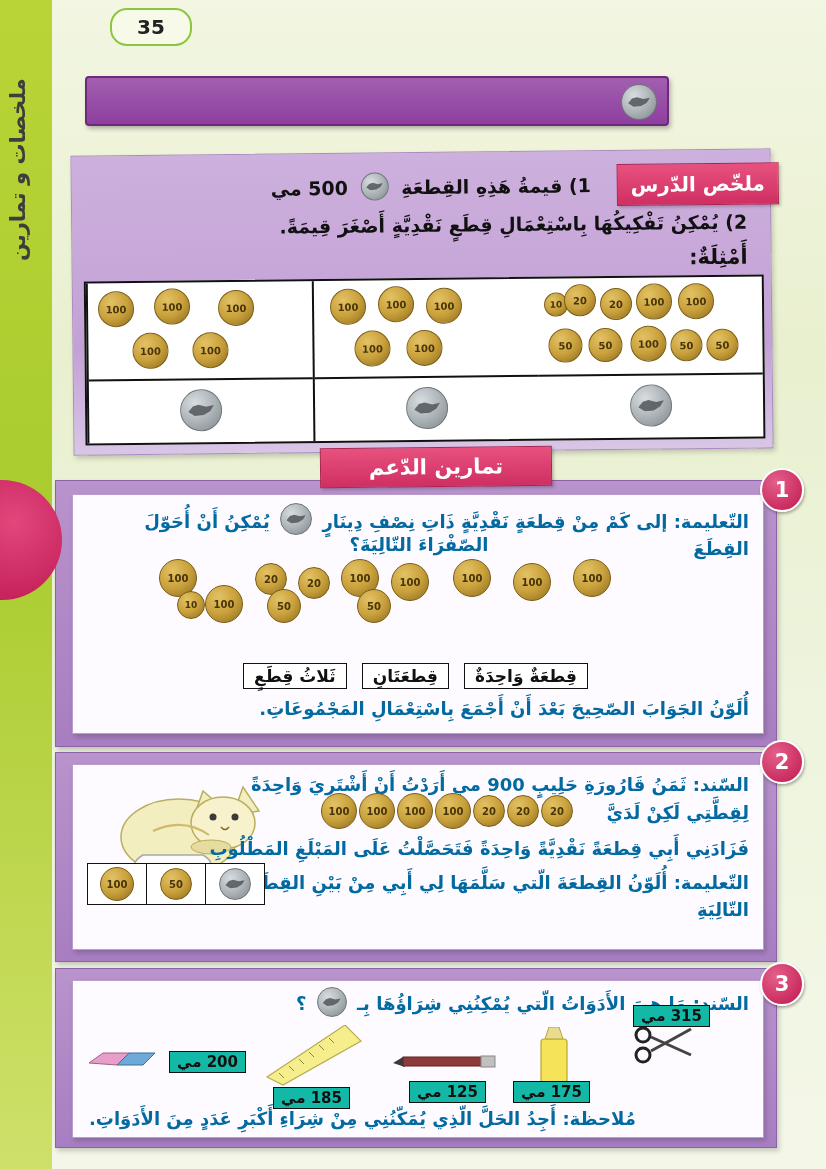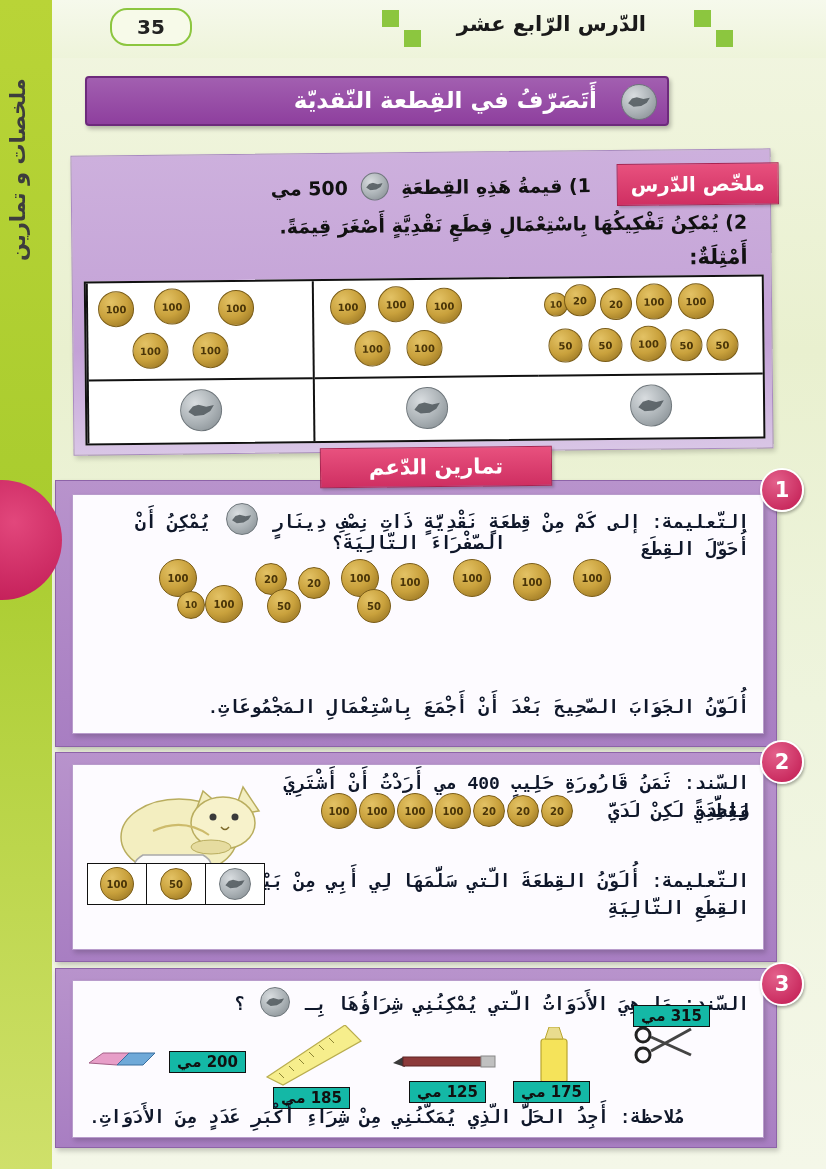--- a/index.html
+++ b/index.html
@@ -133,21 +133,21 @@
     background:#fdfbff;
     border:1px solid #b99ccc;
     box-shadow:2px 3px 5px rgba(0,0,0,.18);
   }
   .ex-purple{
     position:absolute;
     background:linear-gradient(180deg,#b893cc 0%,#a87ec2 100%);
     border:1px solid #8d63a8;
     box-shadow:2px 3px 5px rgba(0,0,0,.2);
   }
-  .txt{font-size:18px;font-weight:bold;color:#0f172a;line-height:1.5;font-family:Liberation Mono, monospace;}
+  .txt{font-size:18px;font-weight:bold;color:#0369a1;line-height:1.5;}
   .bold-lbl{font-weight:bold;}
   .opt-box{
     display:inline-block;border:1.5px solid #111;background:#fff;
     padding:2px 10px;margin:0 5px;font-size:17px;font-weight:bold;color:#111;
   }
   .ans-box{
     border:1.5px solid #111;background:#fff;display:inline-flex;
     align-items:center;justify-content:center;
   }
   .price-tag{
@@ -163,32 +163,24 @@
 </style>
 </head>
 <body>
 
 <div class="page">
 
   <div class="side-band">
     <div class="side-band-text">ملخصات و تمارين</div>
   </div>
 
-  <div class="header">
-    <div class="hdr-sq" style="left:330px;"></div>
-    <div class="hdr-sq" style="left:352px;top:30px;"></div>
-    <div class="hdr-sq" style="left:642px;"></div>
-    <div class="hdr-sq" style="left:664px;top:30px;"></div>
-    <div class="header-title">الدّرس الرّابع عشر</div>
-  </div>
   <div class="page-num">35</div>
 
   <div class="title-banner">
     <span class="coin-badge" style="position:absolute;right:10px;top:6px;width:34px;height:34px;"></span>
-    <div class="t">أَتَصَرّفُ في القِطعة النّقديّة</div>
   </div>
 
   <div class="summary-wrap">
     <div class="summary-bg"></div>
     <div class="tab-pink">ملخّص الدّرس</div>
 
     <div class="sum-line1">
       <span>1) قيمةُ هَذِهِ القِطعَةِ</span>
       <span class="coin-badge" style="width:26px;height:26px;vertical-align:-6px;margin:0 6px;"></span>
       <span>500 مي</span>
@@ -269,20 +261,25 @@
       <span class="coin-gold" style="position:absolute;left:318px;top:6px;width:36px;height:36px;font-size:10px;">100</span>
       <span class="coin-gold" style="position:absolute;left:380px;top:2px;width:36px;height:36px;font-size:10px;">100</span>
       <span class="coin-gold" style="position:absolute;left:440px;top:6px;width:36px;height:36px;font-size:10px;">100</span>
       <span class="coin-gold" style="position:absolute;left:500px;top:2px;width:36px;height:36px;font-size:10px;">100</span>
       <span class="coin-gold" style="position:absolute;left:104px;top:34px;width:26px;height:26px;font-size:9px;">10</span>
       <span class="coin-gold" style="position:absolute;left:194px;top:32px;width:32px;height:32px;font-size:10px;">50</span>
       <span class="coin-gold" style="position:absolute;left:284px;top:32px;width:32px;height:32px;font-size:10px;">50</span>
     </div>
 
 
+    <div style="position:absolute;right:170px;top:168px;">
+      <span class="opt-box">قِطعَةٌ وَاحِدَةٌ</span>
+      <span class="opt-box">قِطعَتَانِ</span>
+      <span class="opt-box">ثَلاثُ قِطَعٍ</span>
+    </div>
 
     <div class="txt" style="position:absolute;right:14px;top:200px;width:660px;text-align:right;">أُلَوّنُ الجَوَابَ الصّحِيحَ بَعْدَ أَنْ أَجْمَعَ بِاسْتِعْمَالِ المَجْمُوعَاتِ.</div>
   </div>
   <div class="num-circle" style="left:760px;top:468px;">1</div>
 
   <div class="ex-purple" style="left:55px;top:752px;width:720px;height:208px;"></div>
   <div class="ex-block" style="left:72px;top:764px;width:690px;height:184px;">
 
     <svg style="position:absolute;left:10px;top:6px;" width="180" height="118" viewBox="0 0 180 118">
       <ellipse cx="96" cy="66" rx="58" ry="38" fill="#f3eec0" stroke="#b9ad5e" stroke-width="1.5"></ellipse>
@@ -292,36 +289,37 @@
       <circle cx="130" cy="46" r="3.5" fill="#3a3a3a"></circle>
       <circle cx="152" cy="46" r="3.5" fill="#3a3a3a"></circle>
       <path d="M138 56 q4 5 8 0" stroke="#7d6a2a" fill="none" stroke-width="1.5"></path>
       <path d="M60 84 q-14 8 -6 20 l70 0 q10 -12 -4 -20 Z" fill="#fbfbfb" stroke="#a9a9a9" stroke-width="1.5"></path>
       <path d="M70 60 q30 -14 56 4" stroke="#cdbb6b" fill="none" stroke-width="2"></path>
       <ellipse cx="128" cy="76" rx="20" ry="7" fill="#e6dca0" stroke="#b9ad5e" stroke-width="1"></ellipse>
     </svg>
 
     <div class="txt" style="position:absolute;right:14px;top:6px;width:500px;text-align:right;">
       <span class="bold-lbl">السّند:</span>
-      <span>ثَمَنُ قَارُورَةِ حَلِيبٍ 400 مي أَرَدْتُ أَنْ أَشْتَرِيَ وَاحِدَةً</span>
+      <span>ثَمَنُ قَارُورَةِ حَلِيبٍ 900 مي أَرَدْتُ أَنْ أَشْتَرِيَ وَاحِدَةً</span>
     </div>
     <div class="txt" style="position:absolute;right:14px;top:34px;width:620px;">
       <span>لِقِطَّتِي لَكِنْ لَدَيَّ</span>
     </div>
 
     <div style="position:absolute;right:190px;top:28px;width:320px;height:36px;">
       <span class="coin-gold" style="position:absolute;right:0px;top:2px;width:30px;height:30px;font-size:10px;">20</span>
       <span class="coin-gold" style="position:absolute;right:34px;top:2px;width:30px;height:30px;font-size:10px;">20</span>
       <span class="coin-gold" style="position:absolute;right:68px;top:2px;width:30px;height:30px;font-size:10px;">20</span>
       <span class="coin-gold" style="position:absolute;right:102px;top:0px;width:34px;height:34px;font-size:10px;">100</span>
       <span class="coin-gold" style="position:absolute;right:140px;top:0px;width:34px;height:34px;font-size:10px;">100</span>
       <span class="coin-gold" style="position:absolute;right:178px;top:0px;width:34px;height:34px;font-size:10px;">100</span>
       <span class="coin-gold" style="position:absolute;right:216px;top:0px;width:34px;height:34px;font-size:10px;">100</span>
     </div>
 
+    <div class="txt" style="position:absolute;right:14px;top:70px;width:640px;text-align:right;">فَزَادَنِي أَبِي قِطعَةً نَقْدِيَّةً وَاحِدَةً فَتَحَصَّلْتُ عَلَى المَبْلَغِ المَطْلُوبِ</div>
 
     <div class="txt" style="position:absolute;right:14px;top:104px;width:540px;text-align:right;">
       <span class="bold-lbl">التّعليمة:</span>
       <span>أُلَوّنُ القِطعَةَ الّتي سَلَّمَهَا لِي أَبِي مِنْ بَيْنِ القِطَعِ التّالِيَةِ</span>
     </div>
 
     <div style="position:absolute;left:14px;top:98px;display:flex;">
       <span class="ans-box" style="width:58px;height:40px;">
         <span class="coin-badge" style="width:30px;height:30px;"></span>
       </span>

